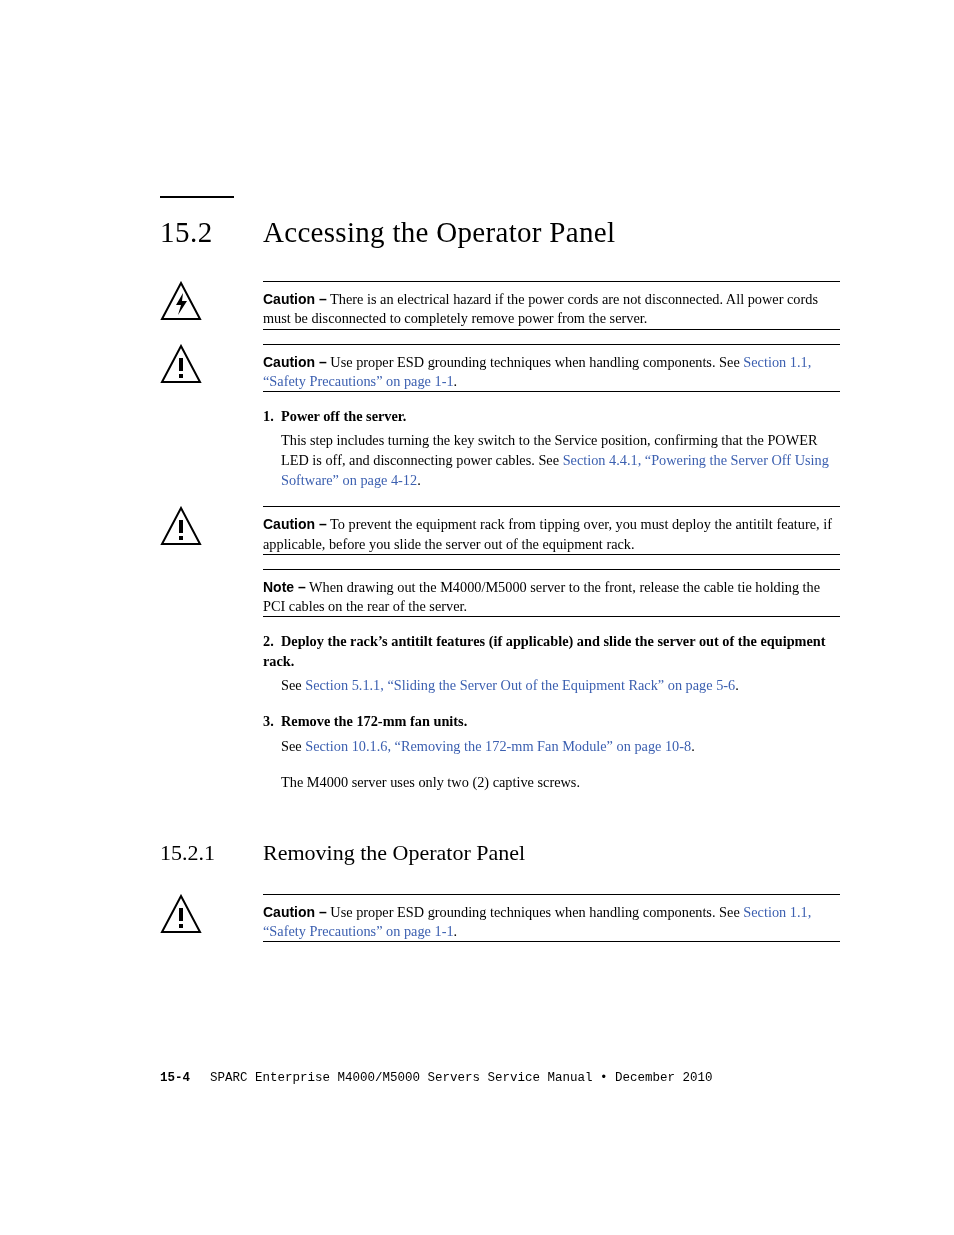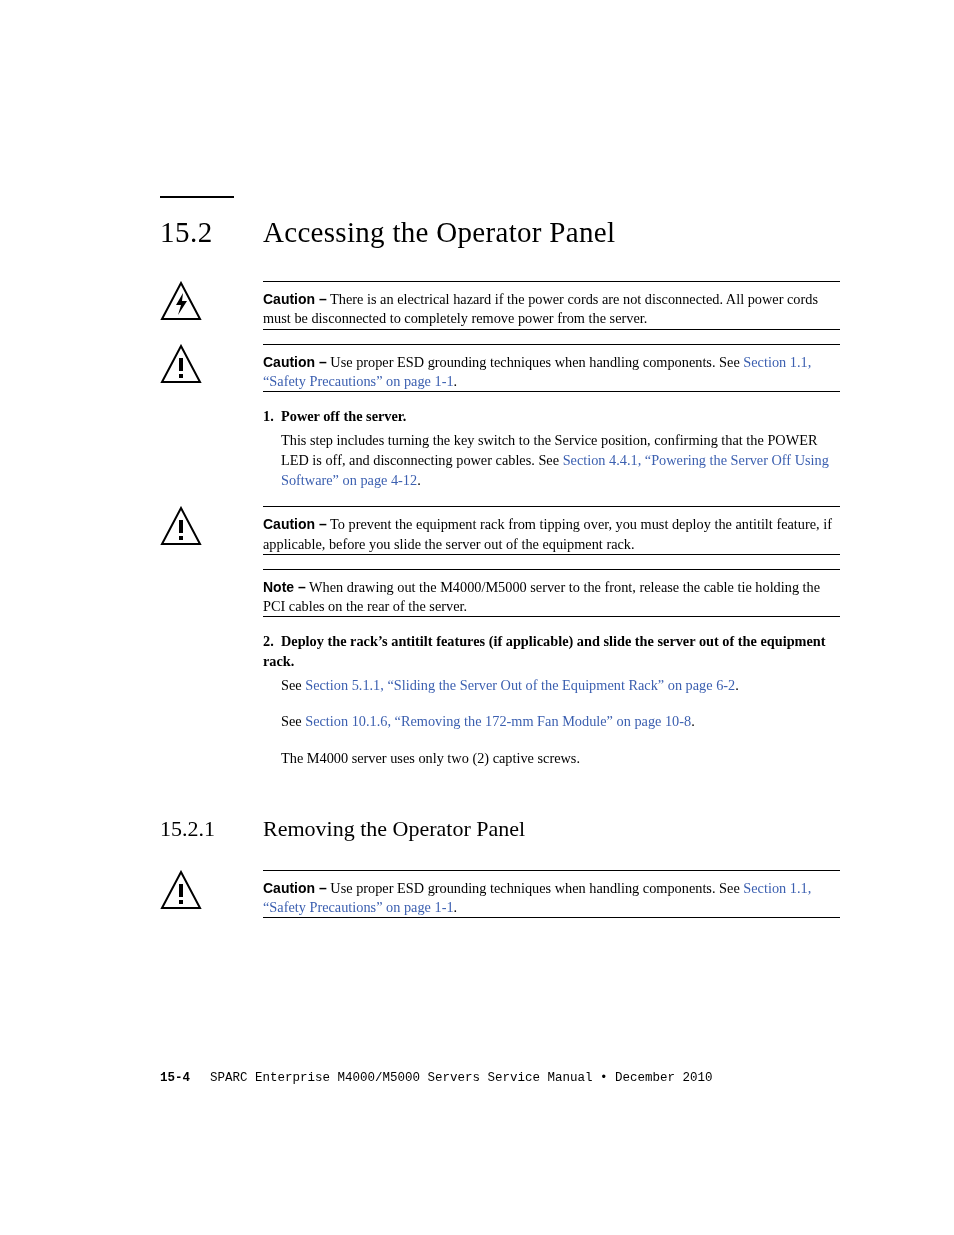--- a/index.html
+++ b/index.html
@@ -195,25 +195,28 @@
         <span class="caution-label">Note –</span><span> When drawing out the M4000/M5000 server to the front, release the cable tie holding the PCI cables on the rear of the server.</span>
       </div>
     </div>
 
     <div class="steps">
       <div class="step">
         <div class="step-head">
           <span class="num">2.</span><span>Deploy the rack’s antitilt features (if applicable) and slide the server out of the equipment rack.</span>
         </div>
         <div class="step-body">
-          <span>See </span><span class="link">Section 5.1.1, “Sliding the Server Out of the Equipment Rack” on page 6-2</span><span>.</span>
-        </div>
-      </div>
-
-      <div class="step">
+          <span>See </span><span class="link">Section 5.1.1, “Sliding the Server Out of the Equipment Rack” on page 5-6</span><span>.</span>
+        </div>
+      </div>
+
+      <div class="step">
+        <div class="step-head">
+          <span class="num">3.</span><span>Remove the 172-mm fan units.</span>
+        </div>
         <div class="step-body">
           <span>See </span><span class="link">Section 10.1.6, “Removing the 172-mm Fan Module” on page 10-8</span><span>.</span>
         </div>
       </div>
 
       <div class="step">
         <div class="step-body">The M4000 server uses only two (2) captive screws.</div>
       </div>
     </div>
 

